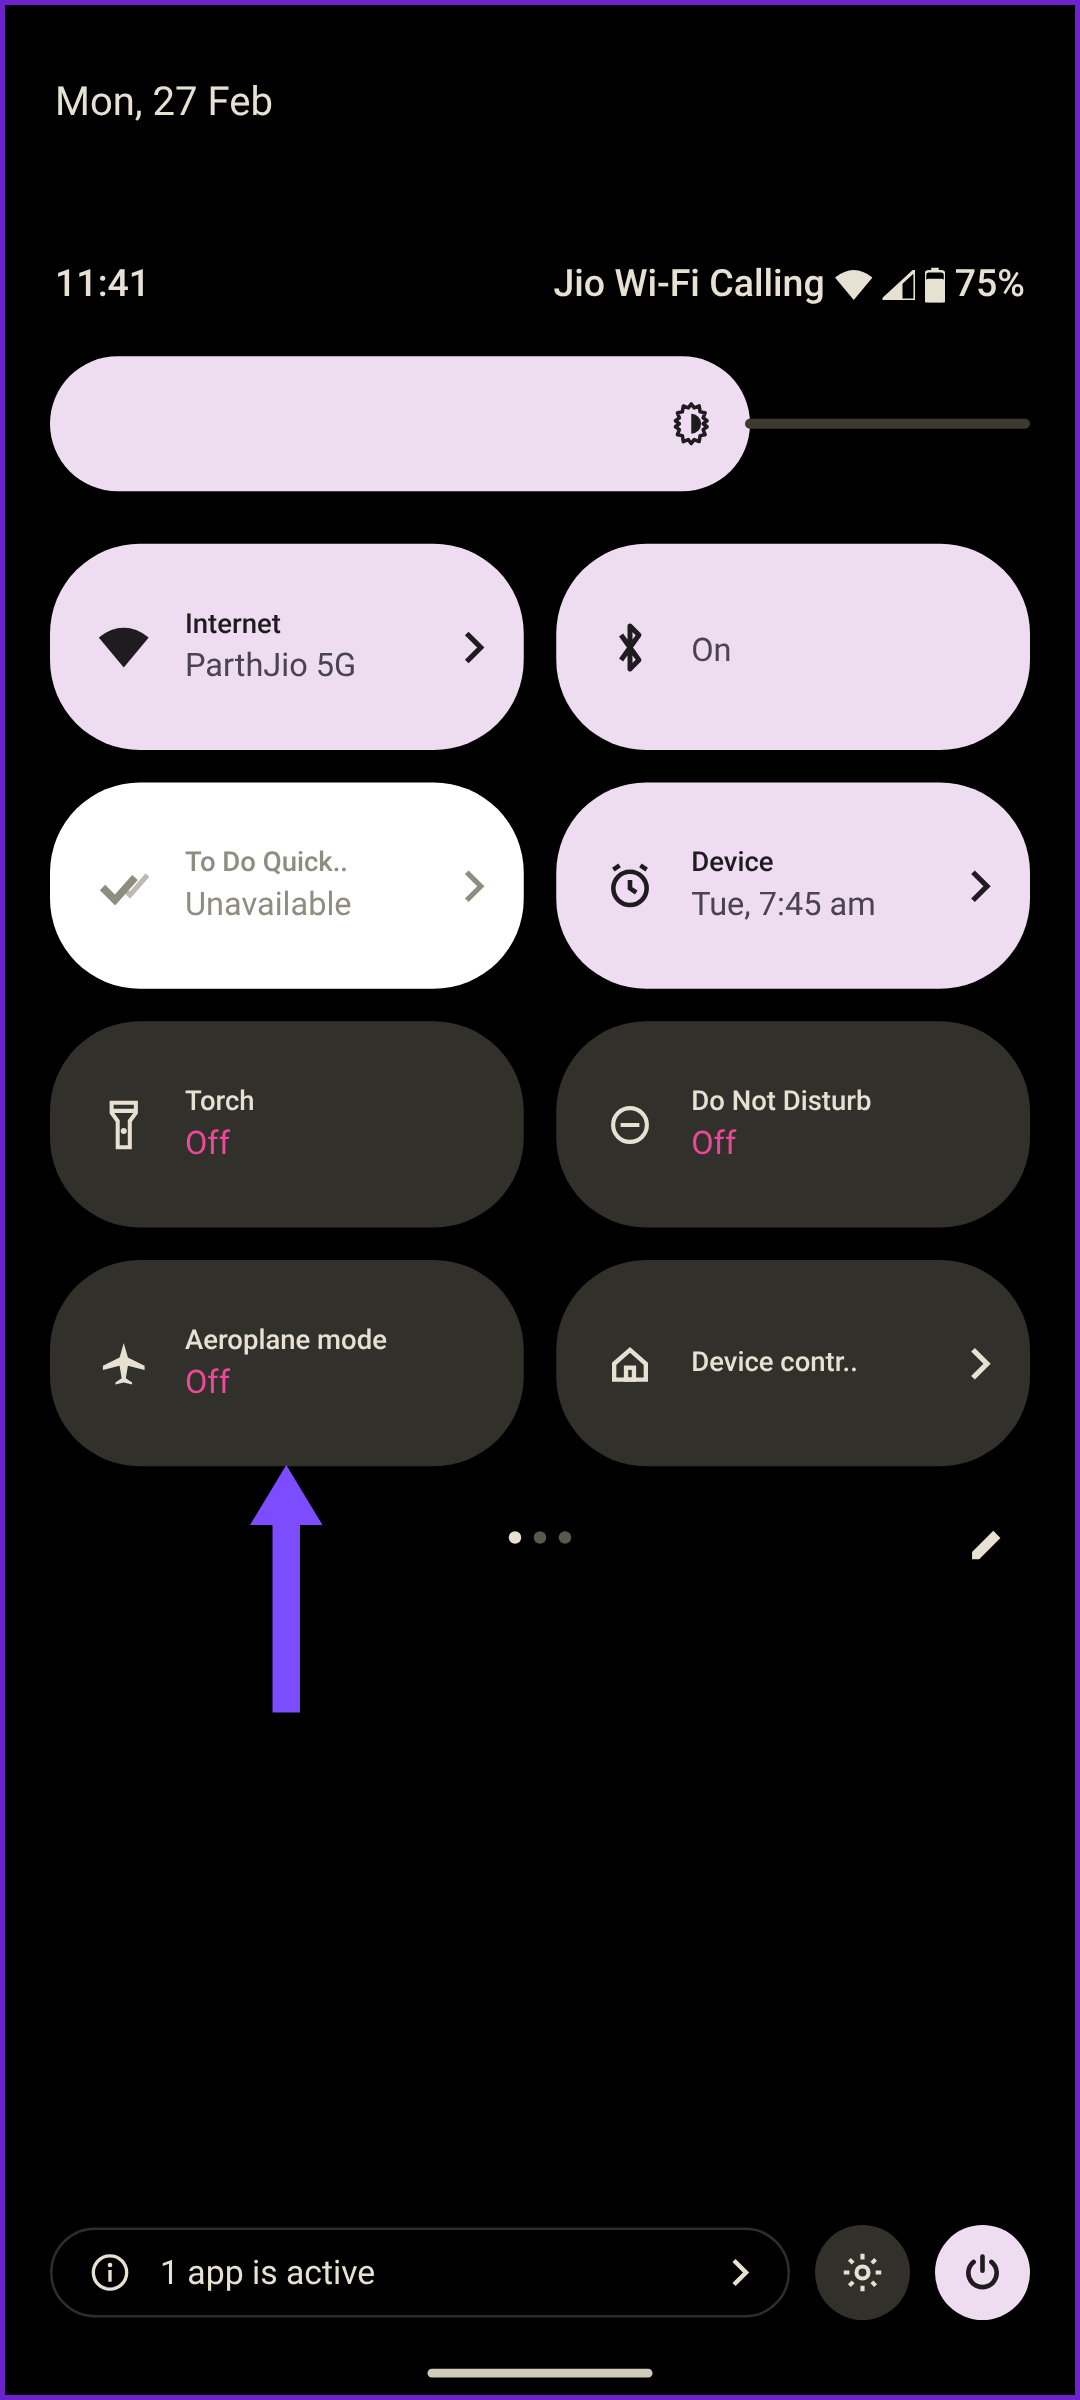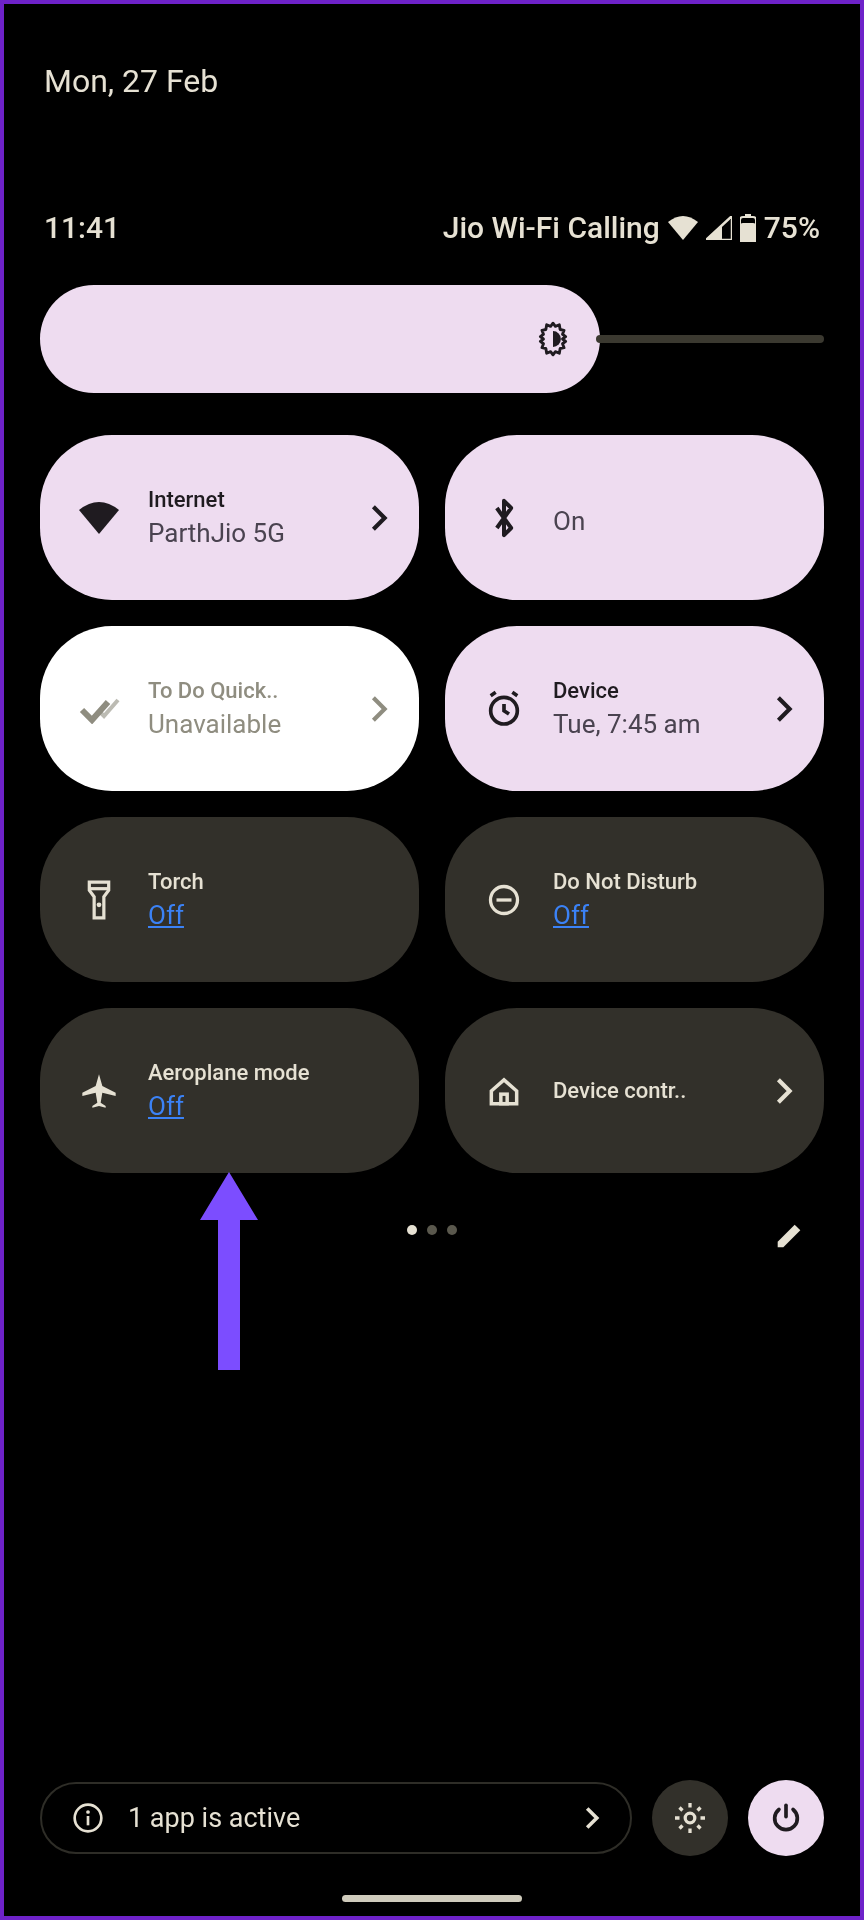--- a/index.html
+++ b/index.html
@@ -67,21 +67,21 @@
       gap: 28px;
     }
     .tile.active { background: #eedcf0; color: #1f1b20; }
     .tile.inactive { background: #32302a; color: #e6e1d3; }
     .tile.dim { background: #ffffff; color: #8f8d80; }
     .tile-icon { width: 42px; height: 42px; flex-shrink: 0; display:flex; align-items:center; justify-content:center; }
     .tile-text { flex: 1; min-width: 0; }
     .tile-title { font-size: 22px; font-weight: 500; white-space: nowrap; overflow: hidden; text-overflow: ellipsis; }
     .tile-sub { font-size: 26px; font-weight: 400; margin-top: 6px; white-space: nowrap; overflow: hidden; text-overflow: ellipsis; }
     .tile.active .tile-sub { color: #4a4350; }
-    .tile.inactive .tile-sub { color: #3b82f6; text-decoration: underline; }
+    .tile.inactive .tile-sub { color: #ec4899; }
     .tile.dim .tile-sub { color: #8f8d80; }
     .tile-chevron { width: 24px; flex-shrink: 0; }
     .page-dots {
       display: flex;
       justify-content: center;
       gap: 10px;
       margin-top: 52px;
       position: relative;
     }
     .dot { width: 10px; height: 10px; border-radius: 50%; background: #5a584d; }

